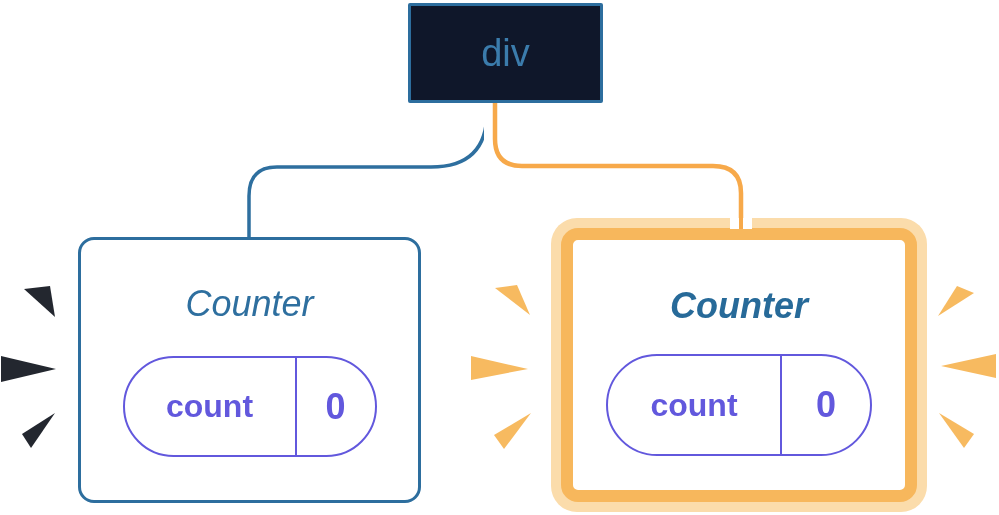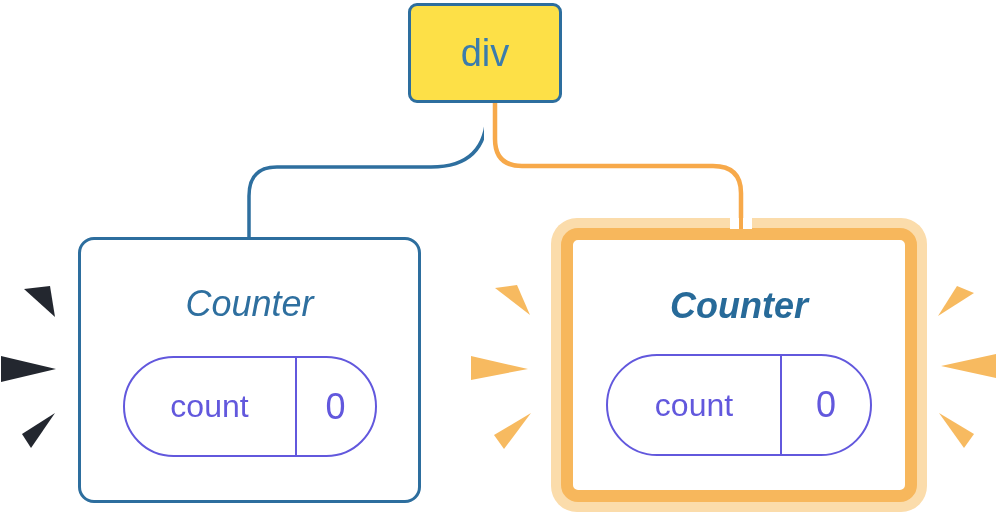--- a/index.html
+++ b/index.html
@@ -10,23 +10,23 @@
   svg{position:absolute;left:0;top:0;}
   
   .line-blue{fill:none;stroke:var(--line_blue);stroke-width:3.5;}
   .line-casing{fill:none;stroke:#ffffff;stroke-width:22;}
   .line-orange{fill:none;stroke:var(--line_orange);stroke-width:4.5;}
   .sparkle-dark{fill:var(--sparkle_dark);}
   .sparkle-orange{fill:var(--sparkle_orange);}
 
   
   .div-box{
-    position:absolute;left:408px;top:3px;width:154px;height:100px;
-    box-sizing:border-box;background:#fde047;border:3px solid var(--node_blue);
-    border-radius:9px;display:flex;align-items:center;justify-content:center;
+    position:absolute;left:408px;top:3px;width:195px;height:100px;
+    box-sizing:border-box;background:#0f172a;border:3px solid var(--node_blue);
+    border-radius:2px;display:flex;align-items:center;justify-content:center;
   }
   .div-box .label{color:var(--text_blue);font-size:38px;font-weight:500;line-height:1;}
 
   
   .card-left{
     position:absolute;left:78px;top:237px;width:343px;height:266px;
     box-sizing:border-box;background:#fff;border:3px solid var(--node_blue);
     border-radius:16px;
   }
   .card-title{
@@ -42,21 +42,21 @@
   }
   .card-right-inner{
     box-sizing:border-box;width:100%;height:100%;background:#fff;
     border:12px solid var(--border_orange);border-radius:17px;
   }
 
   
   .pill{
     box-sizing:border-box;height:101px;border:2px solid var(--purple);
     border-radius:52px;display:flex;align-items:stretch;overflow:hidden;
-    margin:30px auto 0 auto;background:#fff;
+    margin:30px auto 0 auto;background:#fff;font-weight:bold;
   }
   .pill-left .pill{width:254px;}
   .card-right .pill{width:266px;margin-top:26px;height:102px;}
   .pill-key{
     flex:0 0 170px;border-right:2px solid var(--purple);
     display:flex;align-items:center;justify-content:center;
     color:var(--purple);font-size:32px;
   }
   .card-right .pill-key{flex-basis:172px;}
   .pill-value{

